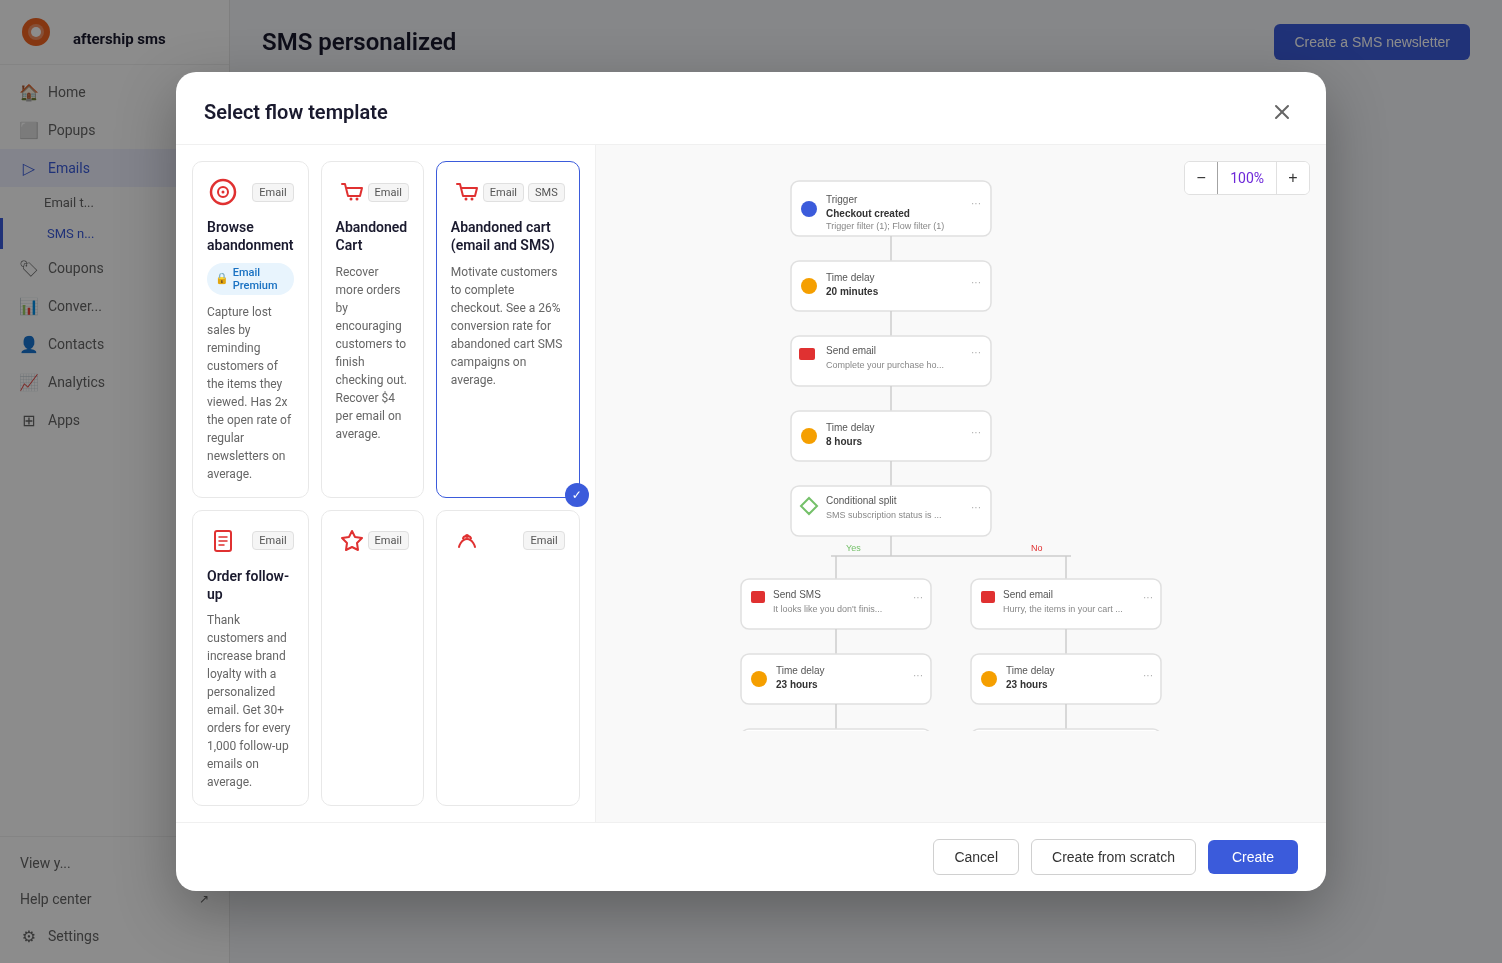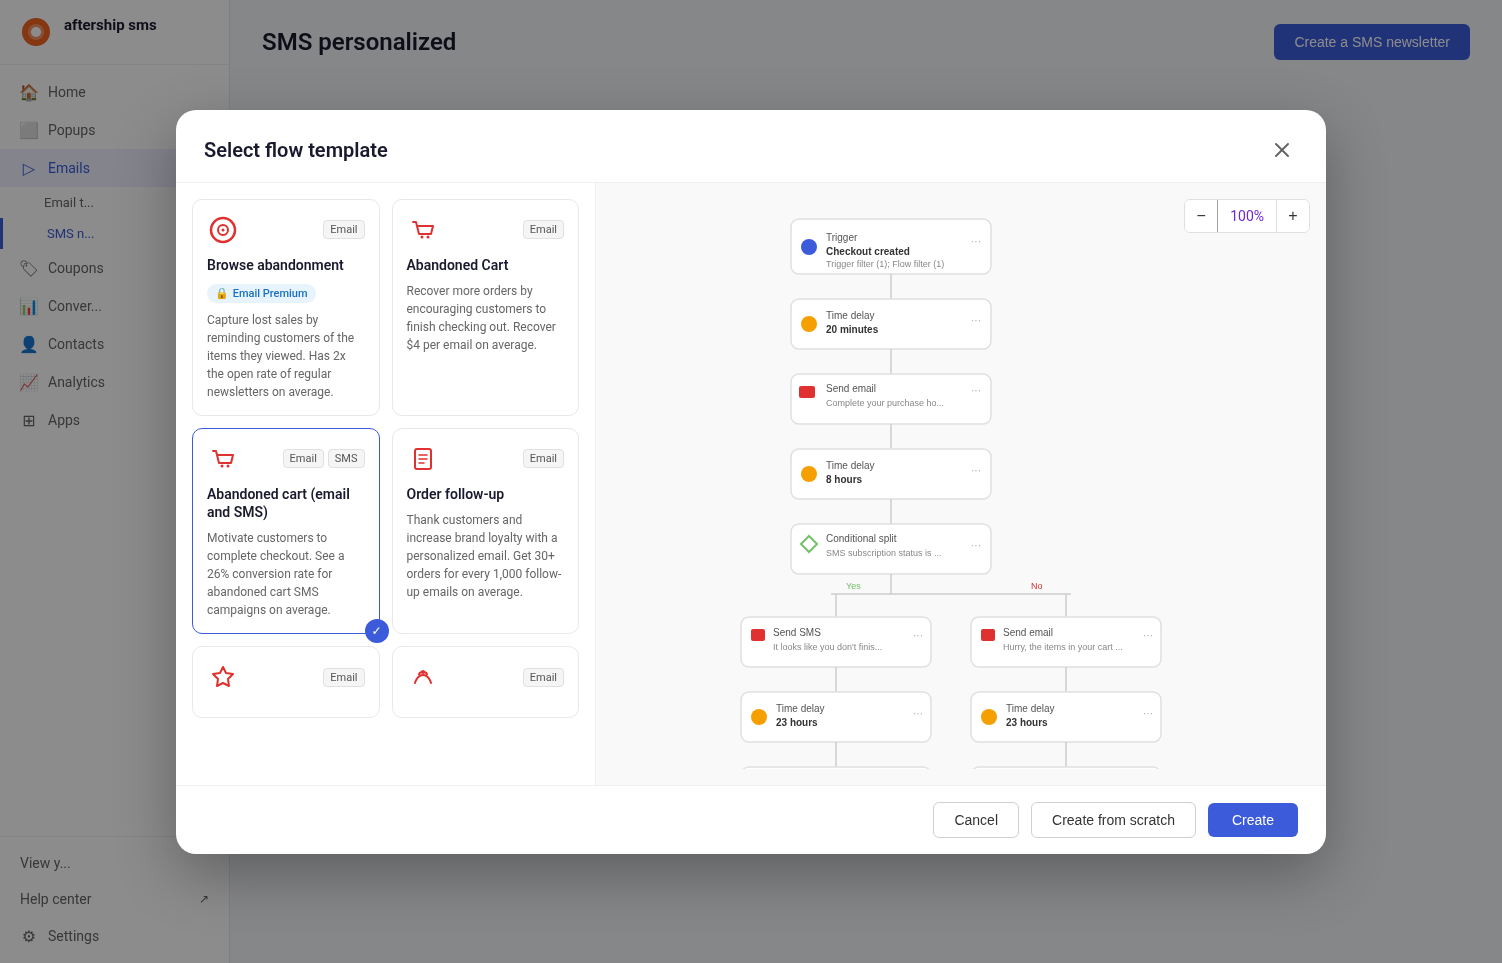--- a/index.html
+++ b/index.html
@@ -25,22 +25,22 @@
       border-right: 1px solid #e8e8e8;
       flex-shrink: 0;
       display: flex;
       flex-direction: column;
       padding: 0;
     }
 
     .sidebar-logo {
       padding: 16px 20px;
       display: flex;
-      align-items: flex-start;
-      gap: 12px;
+      align-items: flex-end;
+      gap: 21px;
       border-bottom: 1px solid #f0f0f0;
     }
 
     .logo-icon {
       width: 32px;
       height: 32px;
     }
 
     .sidebar-nav {
       padding: 8px 0;
@@ -173,21 +173,21 @@
     }
 
     
     .template-list {
       width: 420px;
       flex-shrink: 0;
       overflow-y: auto;
       padding: 16px;
       border-right: 1px solid #f0f0f0;
       display: grid;
-      grid-template-columns: 1fr 1fr;
+      grid-template-columns: 1fr 1fr 1fr;
       gap: 12px;
       align-content: start;
     }
 
     .template-card {
       border: 1.5px solid #e8e8e8;
       border-radius: 10px;
       padding: 14px;
       cursor: pointer;
       background: #fff;

